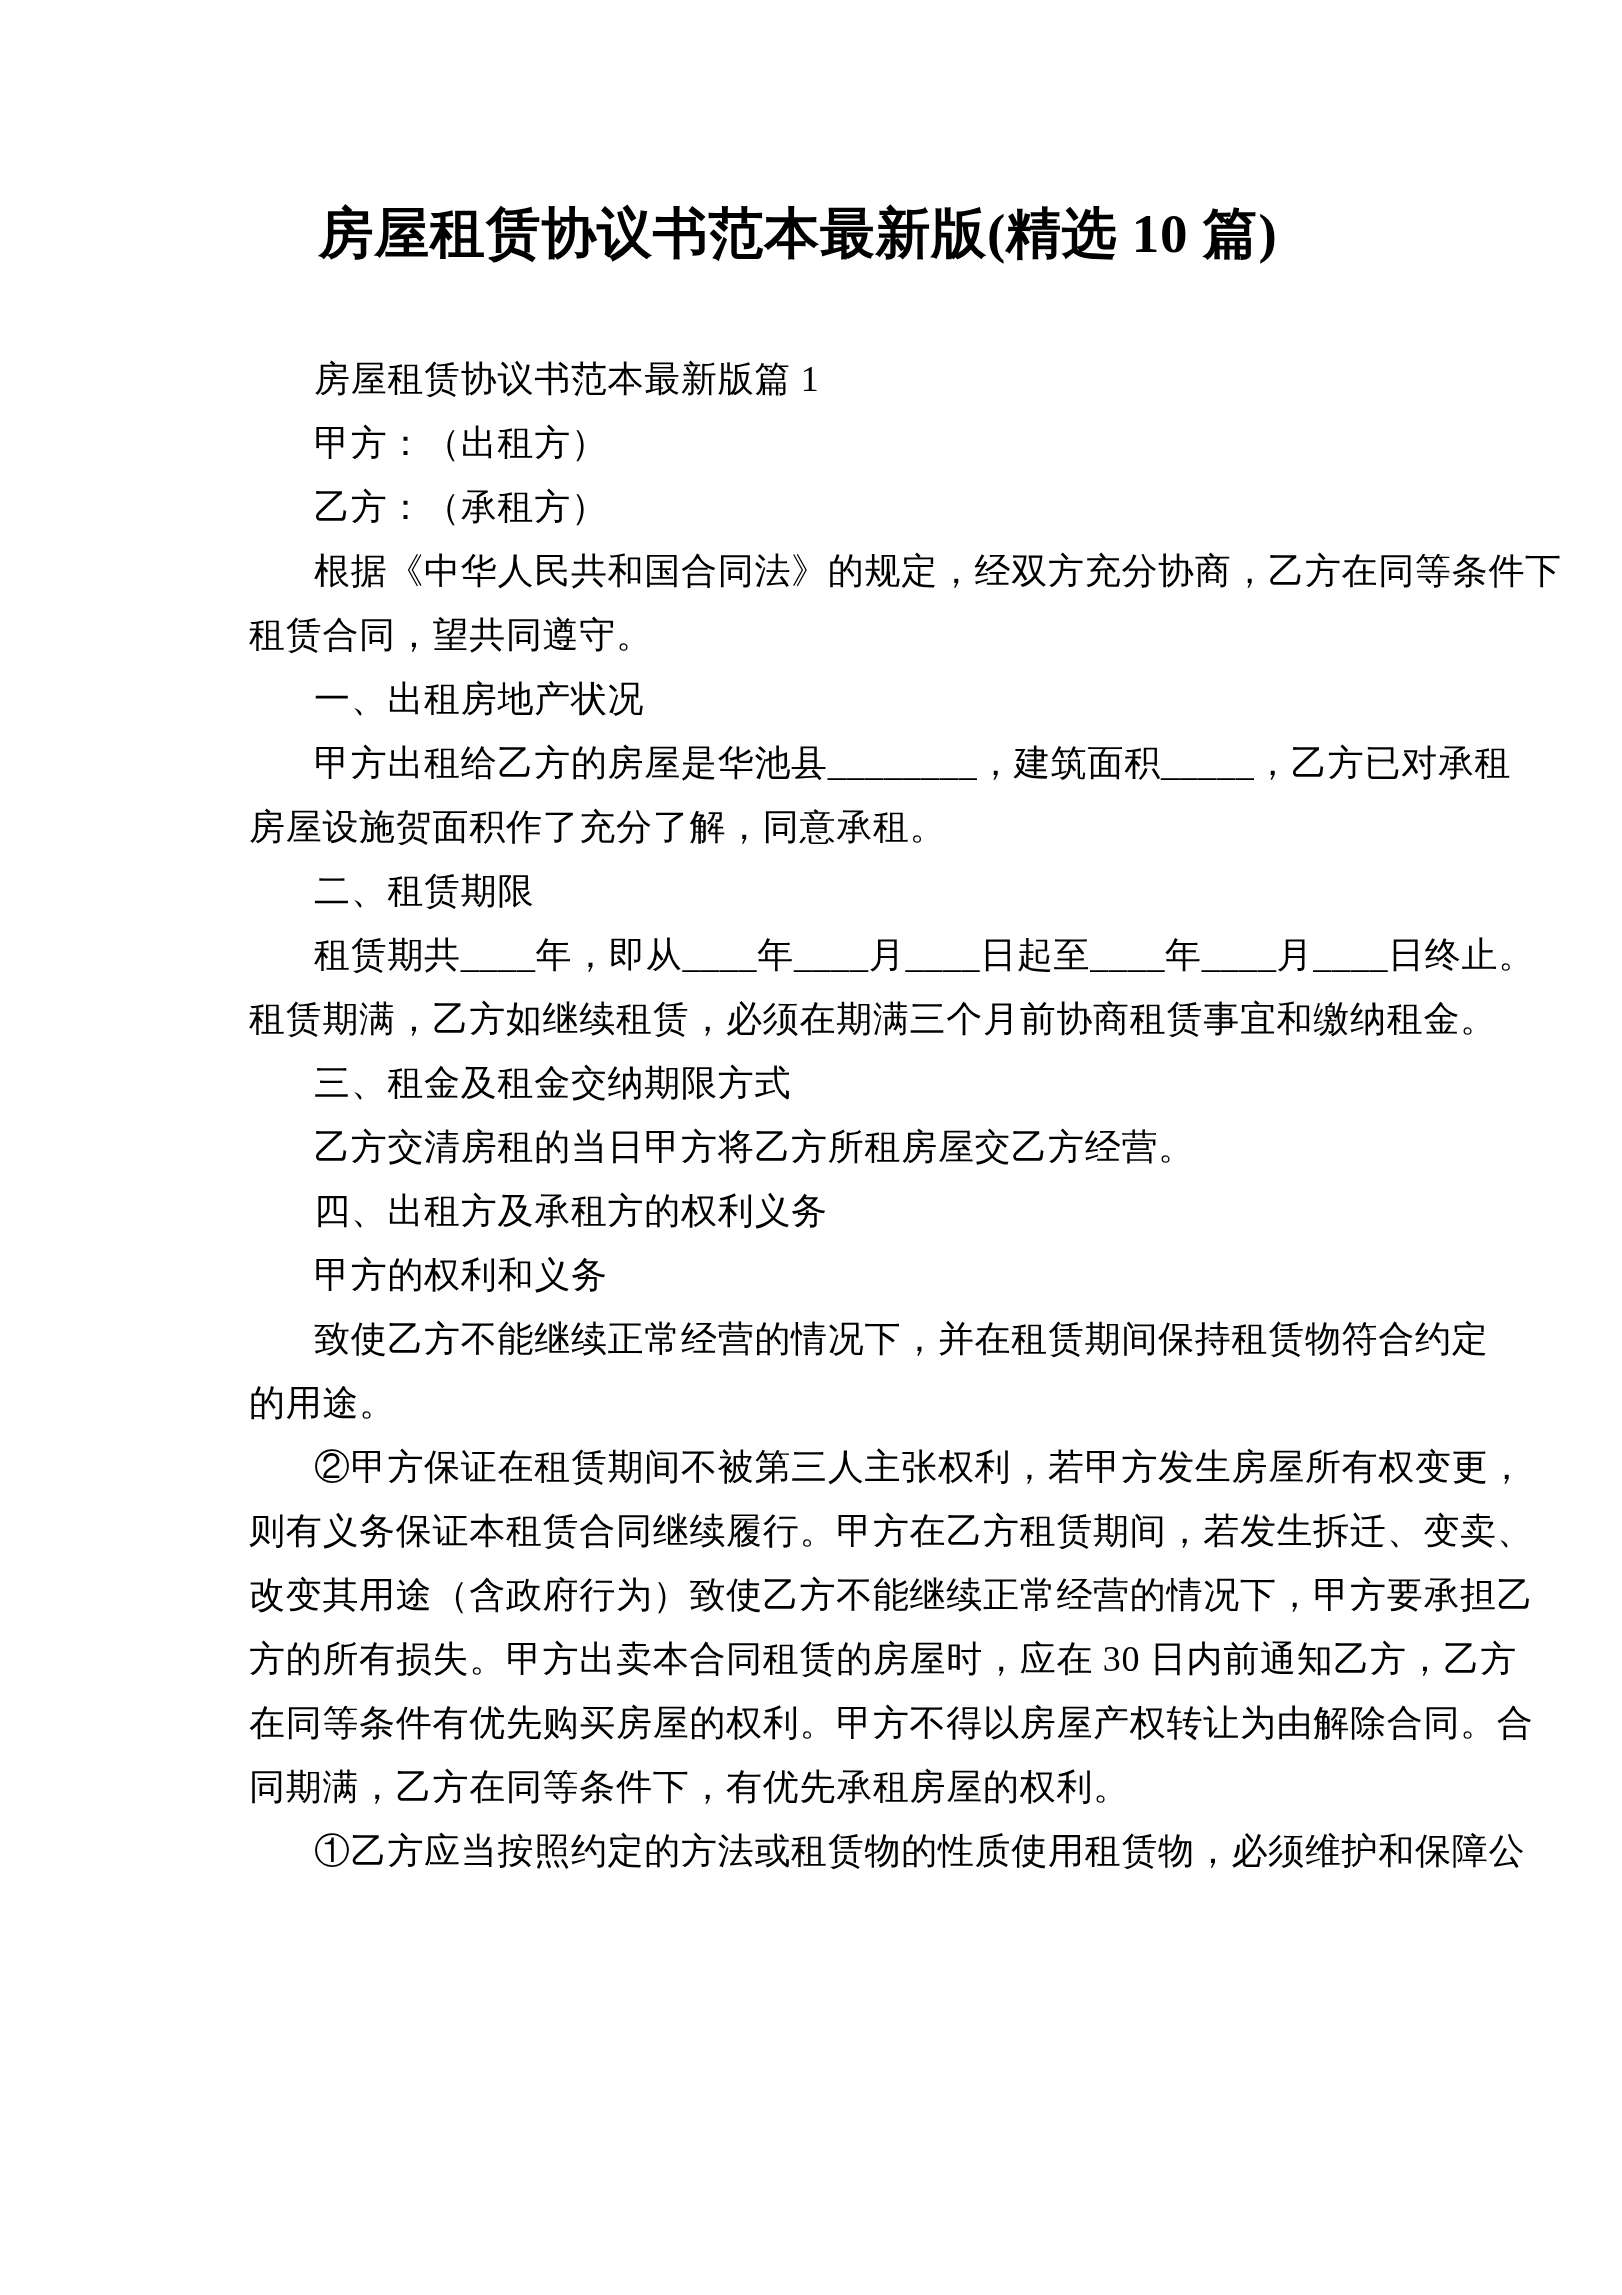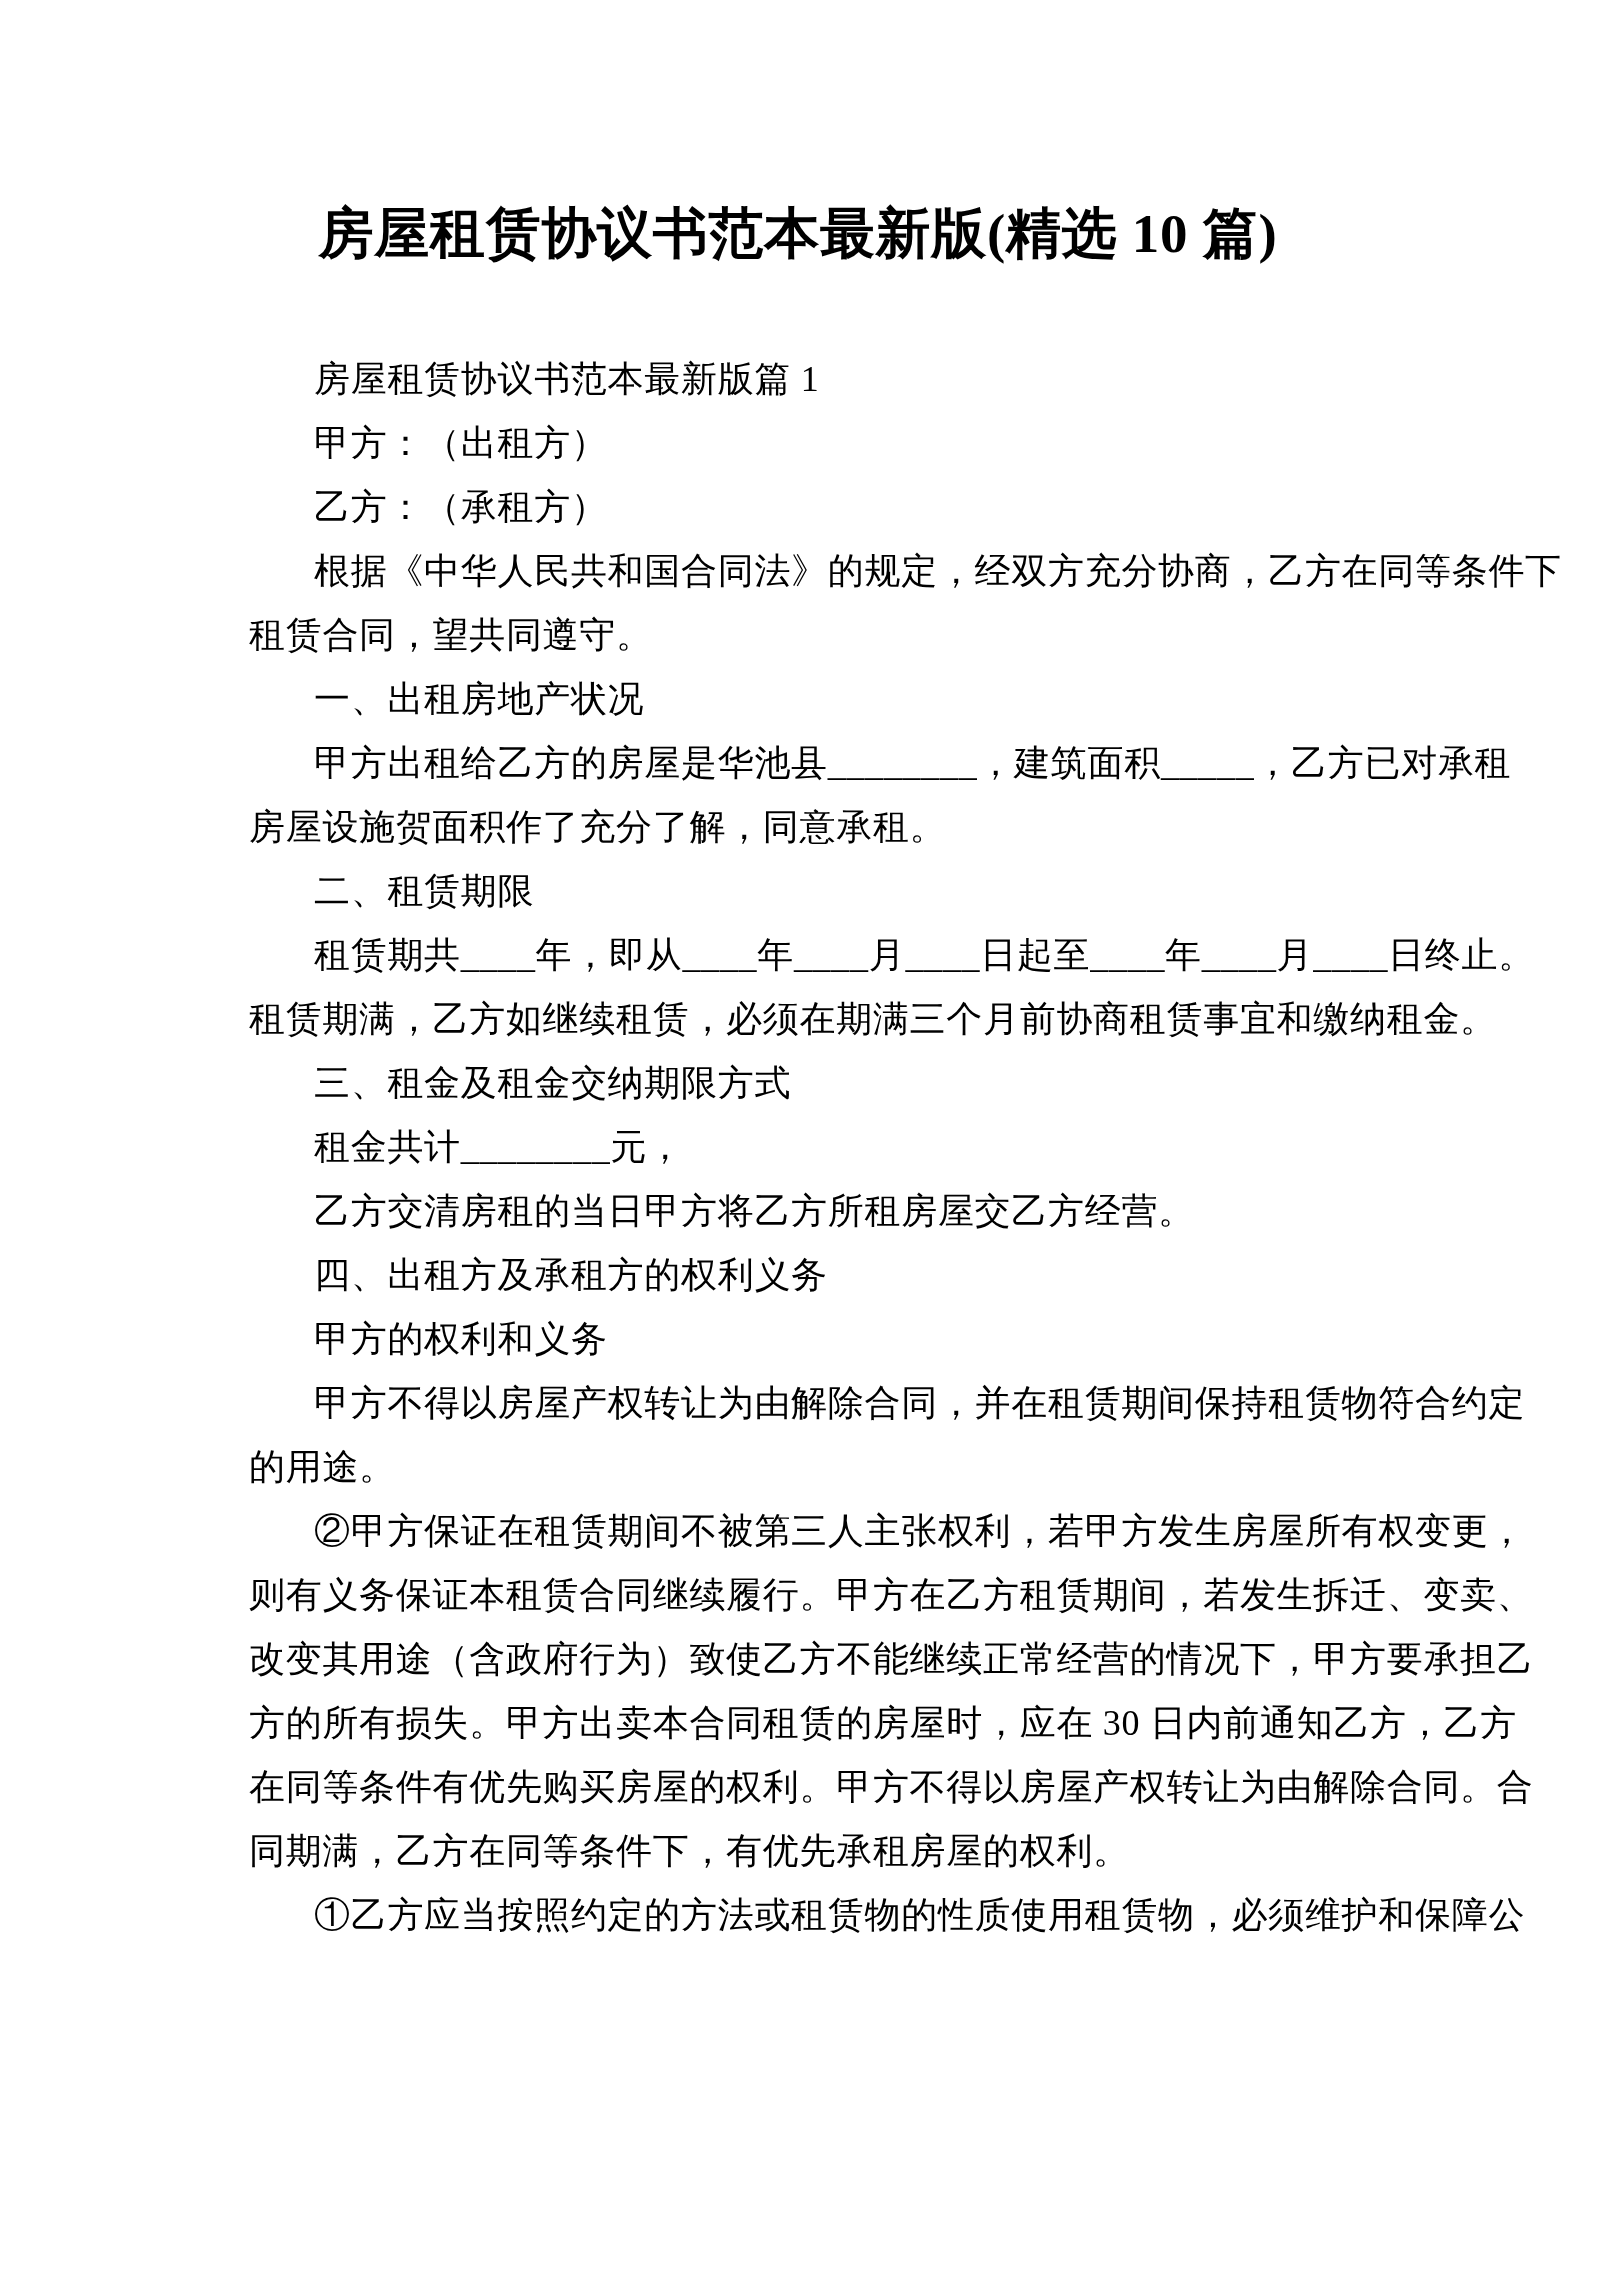--- a/index.html
+++ b/index.html
@@ -62,25 +62,24 @@
     <div class="line indent">乙方：（承租方）</div>
     <div class="line indent">根据《中华人民共和国合同法》的规定，经双方充分协商，乙方在同等条件下</div>
     <div class="line">租赁合同，望共同遵守。</div>
     <div class="line indent">一、出租房地产状况</div>
     <div class="line indent">甲方出租给乙方的房屋是华池县________，建筑面积_____，乙方已对承租</div>
     <div class="line">房屋设施贺面积作了充分了解，同意承租。</div>
     <div class="line indent">二、租赁期限</div>
     <div class="line indent">租赁期共____年，即从____年____月____日起至____年____月____日终止。</div>
     <div class="line">租赁期满，乙方如继续租赁，必须在期满三个月前协商租赁事宜和缴纳租金。</div>
     <div class="line indent">三、租金及租金交纳期限方式</div>
-    <div class="line indent">租金共计________元，</div>
     <div class="line indent">乙方交清房租的当日甲方将乙方所租房屋交乙方经营。</div>
     <div class="line indent">四、出租方及承租方的权利义务</div>
     <div class="line indent">甲方的权利和义务</div>
-    <div class="line indent">甲方不得以房屋产权转让为由解除合同，并在租赁期间保持租赁物符合约定</div>
+    <div class="line indent">致使乙方不能继续正常经营的情况下，并在租赁期间保持租赁物符合约定</div>
     <div class="line">的用途。</div>
     <div class="line indent">②甲方保证在租赁期间不被第三人主张权利，若甲方发生房屋所有权变更，</div>
     <div class="line">则有义务保证本租赁合同继续履行。甲方在乙方租赁期间，若发生拆迁、变卖、</div>
     <div class="line">改变其用途（含政府行为）致使乙方不能继续正常经营的情况下，甲方要承担乙</div>
     <div class="line">方的所有损失。甲方出卖本合同租赁的房屋时，应在 30 日内前通知乙方，乙方</div>
     <div class="line">在同等条件有优先购买房屋的权利。甲方不得以房屋产权转让为由解除合同。合</div>
     <div class="line">同期满，乙方在同等条件下，有优先承租房屋的权利。</div>
     <div class="line indent">①乙方应当按照约定的方法或租赁物的性质使用租赁物，必须维护和保障公</div>
   </div>
 

